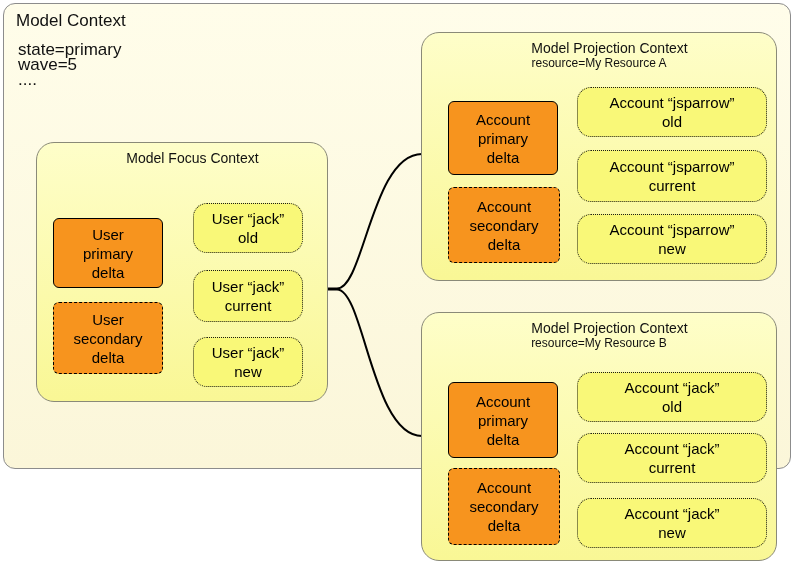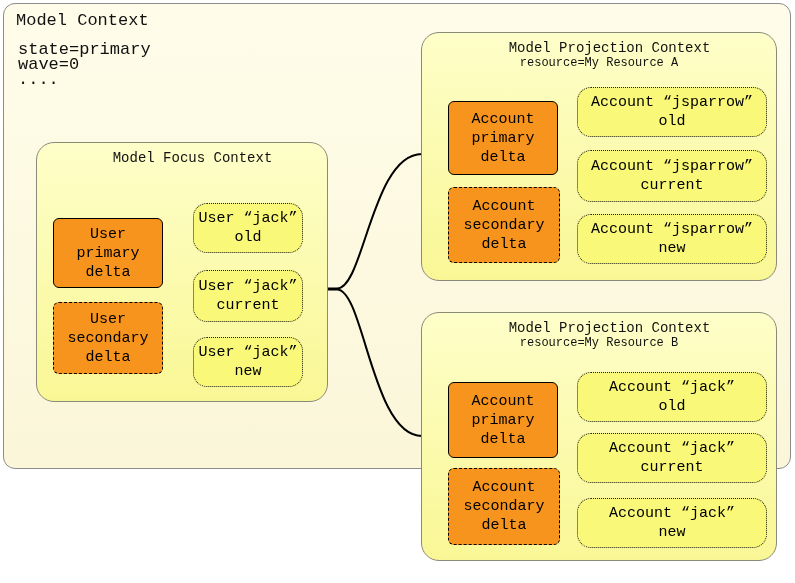--- a/index.html
+++ b/index.html
@@ -11,21 +11,20 @@
     background: #ffffff;
     overflow: hidden;
   }
   .outer-box {
     position: absolute;
     left: 3px; top: 3px;
     width: 788px; height: 466px;
     border: 1.5px solid #8c8c8c;
     border-radius: 12px;
     background: linear-gradient(#fffdea, #fbf6d9);
-    font-family: Liberation Mono, monospace;
   }
   .page-title {
     position: absolute;
     left: 12px; top: 7px;
     font-size: 17px;
     color: #111111;
   }
   .props {
     position: absolute;
     left: 14px; top: 38px;
@@ -104,21 +103,21 @@
 </style>
 </head>
 <body>
 
 <div class="canvas">
 
   <div class="outer-box">
     <div class="page-title">Model Context</div>
     <div class="props">
       <div>state=primary</div>
-      <div>wave=0</div>
+      <div>wave=5</div>
       <div>....</div>
     </div>
 
     <svg class="connectors" viewBox="0 0 795 583">
       <path d="M 321 284.5 L 333 284.5 C 360 284.5 368 150 418 150" fill="none" stroke="#000000" stroke-width="2"></path>
       <path d="M 321 285.5 L 333 285.5 C 360 285.5 368 432 418 432" fill="none" stroke="#000000" stroke-width="2"></path>
     </svg>
 
     <div class="container-box focus-box">
       <div class="container-title">Model Focus Context</div>

